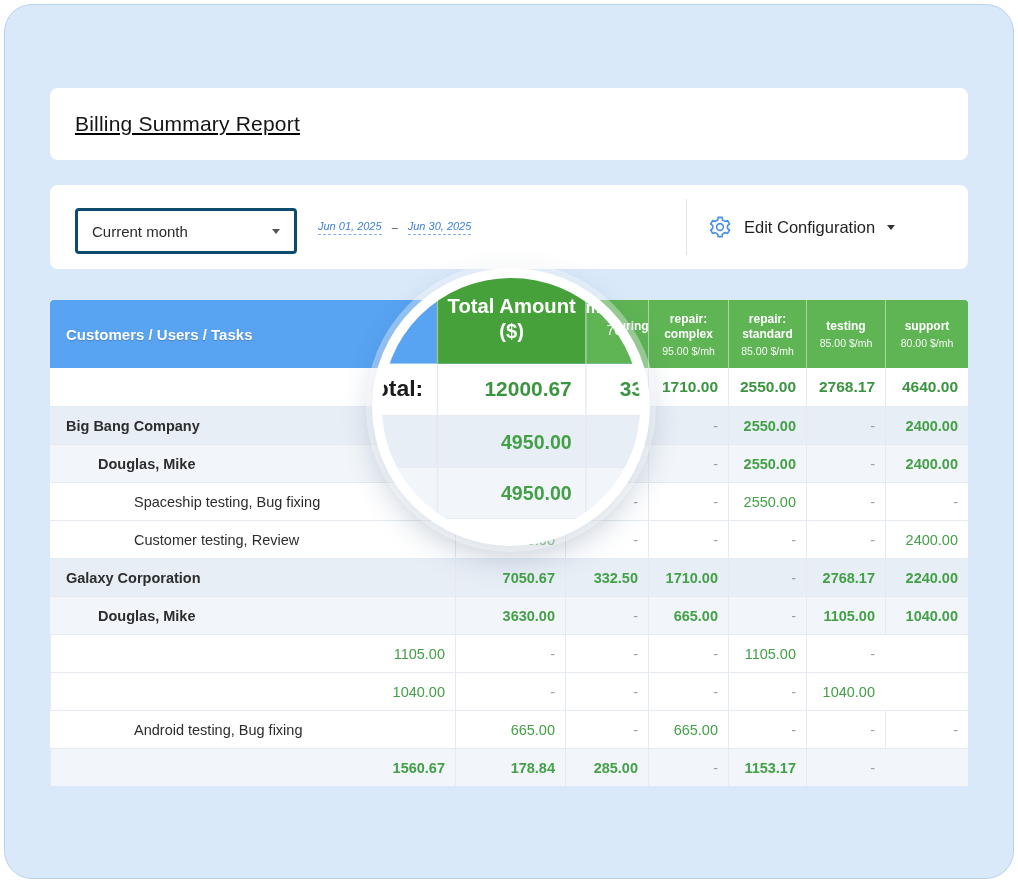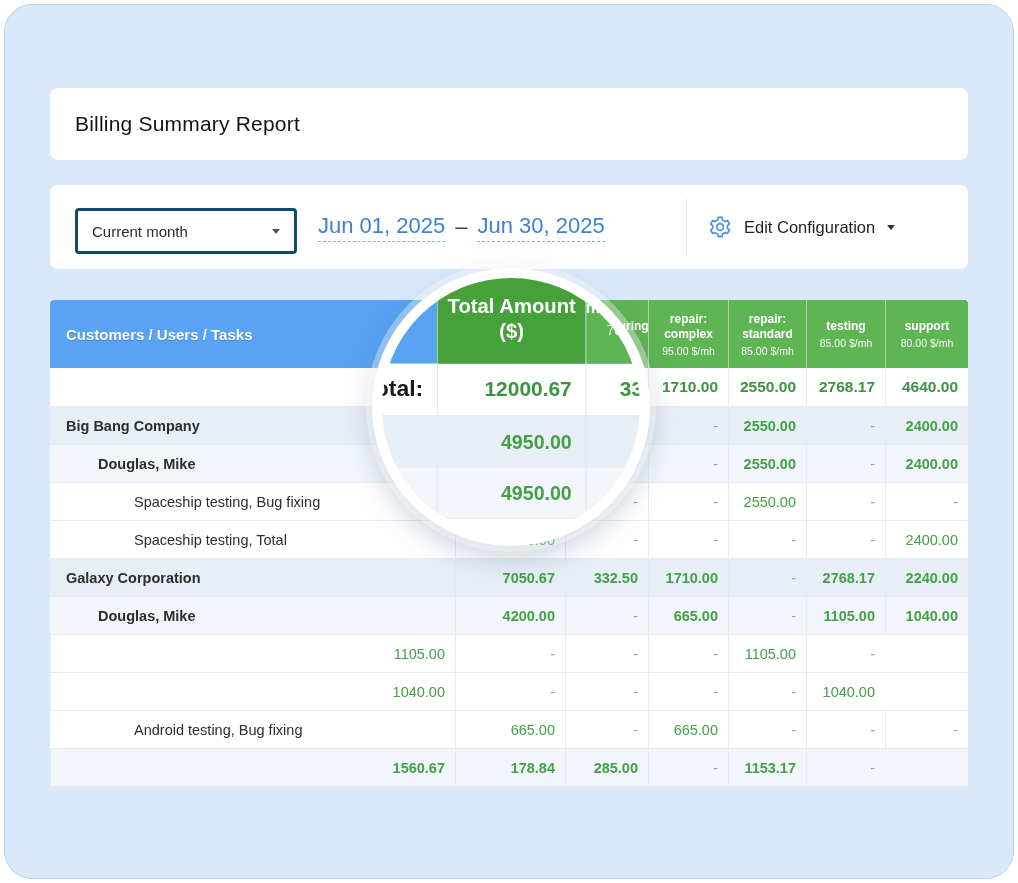--- a/index.html
+++ b/index.html
@@ -7,42 +7,42 @@
   body { font-family: "Liberation Sans", "DejaVu Sans", sans-serif; }
 
   .canvas { position:relative; width:1018px; height:883px; background:#fff; overflow:hidden; }
   .panel {
     position:absolute; left:4px; top:4px; width:1010px; height:875px;
     background:#d9e9fa; border:1px solid #b9d2ea; border-radius:28px;
   }
   .card { position:absolute; background:#fff; border-radius:8px; }
 
   
-  .title-card { left:45px; top:83px; width:918px; height:72px; }
+  .title-card { left:45px; top:83px; width:918px; height:72px;text-decoration:underline; }
   .page-title {
     line-height:72px; padding-left:25px; font-size:21px; font-weight:500;
     color:#141414; letter-spacing:.2px;
   }
 
   
   .toolbar-card { left:45px; top:180px; width:918px; height:84px; }
   .select {
     position:absolute; left:25px; top:23px; width:222px; height:46px;
     border:3px solid #0c4a6e; border-radius:4px; background:#fff;
     display:flex; align-items:center; justify-content:space-between;
     padding:0 14px; font-size:15px; color:#2b2b2b; cursor:pointer;
   }
   .caret {
     width:0; height:0; border-left:4px solid transparent; border-right:4px solid transparent;
     border-top:5px solid #555; flex:0 0 auto;
   }
   .caret-dark { border-top-color:#333; }
   .dates {
     position:absolute; left:268px; top:0; height:84px;
-    display:flex; align-items:center; gap:10px; font-size:22px;
+    display:flex; align-items:center; gap:10px; font-size:11px;font-style:italic;
   }
   .date-link {
     color:#3d7fd9; text-decoration:none; border-bottom:1px dashed #87aee4;
     padding-bottom:2px; cursor:pointer;
   }
   .date-sep { color:#444; }
   .vdivider { position:absolute; left:636px; top:14px; width:1px; height:56px; background:#e3e3e3; }
   .edit-config {
     position:absolute; left:658px; top:0; height:84px;
     display:flex; align-items:center; gap:12px; cursor:pointer;text-align:center;
@@ -198,40 +198,40 @@
           <div class="trow level-task" data-interactable="true">
             <div class="lcell" data-interactable="false">Spaceship testing, Bug fixing</div>
             <div class="vcell" data-interactable="false">2550.00</div>
             <div class="vcell dash" data-interactable="false">-</div>
             <div class="vcell dash" data-interactable="false">-</div>
             <div class="vcell" data-interactable="false">2550.00</div>
             <div class="vcell dash" data-interactable="false">-</div>
             <div class="vcell dash" data-interactable="false">-</div>
           </div>
           <div class="trow level-task" data-interactable="true">
-            <div class="lcell" data-interactable="false">Spaceship testing, Total</div>
+            <div class="lcell" data-interactable="false">Customer testing, Review</div>
             <div class="vcell" data-interactable="false">2400.00</div>
             <div class="vcell dash" data-interactable="false">-</div>
             <div class="vcell dash" data-interactable="false">-</div>
             <div class="vcell dash" data-interactable="false">-</div>
             <div class="vcell dash" data-interactable="false">-</div>
             <div class="vcell" data-interactable="false">2400.00</div>
           </div>
           <div class="trow level-company" data-interactable="true">
             <div class="lcell" data-interactable="false">Galaxy Corporation</div>
             <div class="vcell" data-interactable="false">7050.67</div>
             <div class="vcell" data-interactable="false">332.50</div>
             <div class="vcell" data-interactable="false">1710.00</div>
             <div class="vcell dash" data-interactable="false">-</div>
             <div class="vcell" data-interactable="false">2768.17</div>
             <div class="vcell" data-interactable="false">2240.00</div>
           </div>
           <div class="trow level-user" data-interactable="true">
             <div class="lcell" data-interactable="false">Douglas, Mike</div>
-            <div class="vcell" data-interactable="false">4200.00</div>
+            <div class="vcell" data-interactable="false">3630.00</div>
             <div class="vcell dash" data-interactable="false">-</div>
             <div class="vcell" data-interactable="false">665.00</div>
             <div class="vcell dash" data-interactable="false">-</div>
             <div class="vcell" data-interactable="false">1105.00</div>
             <div class="vcell" data-interactable="false">1040.00</div>
           </div>
           <div class="trow level-task" data-interactable="true">
             <div class="vcell" data-interactable="false">1105.00</div>
             <div class="vcell dash" data-interactable="false">-</div>
             <div class="vcell dash" data-interactable="false">-</div>

